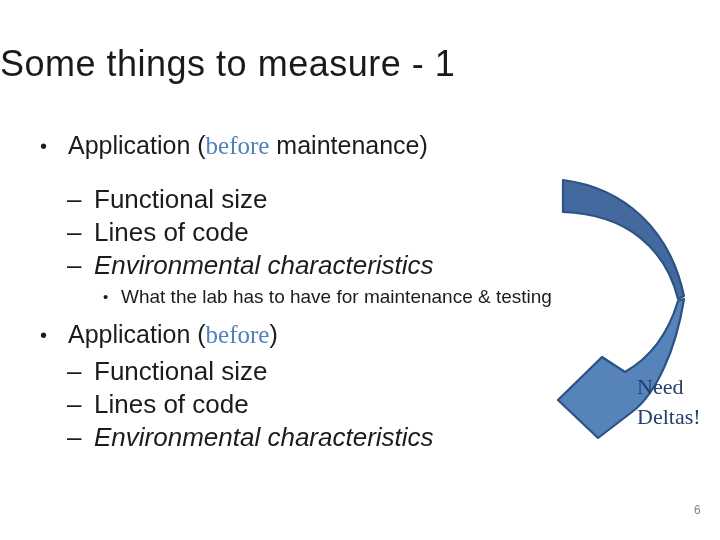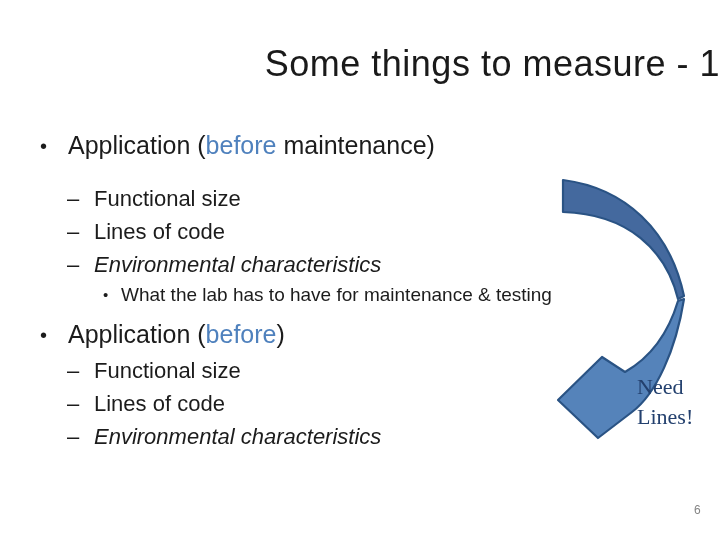--- a/index.html
+++ b/index.html
@@ -9,40 +9,40 @@
     font-family: "Liberation Sans", "DejaVu Sans", sans-serif;
     color: #1c1c1c;
     overflow: hidden;
     position: relative;
   }
   .slide { position: absolute; inset: 0; }
 
   .title {
     position: absolute;
     top: 44px; left: 0; width: 720px;
-    text-align: right;
+    text-align: left;
     font-size: 36px;
     line-height: 40px;
     color: #1a1a1a;
     letter-spacing: 0.5px;
   }
 
   .line { position: absolute; white-space: nowrap; }
   .line .marker { display: inline-block; }
 
   .l1 { left: 40px; font-size: 25px; line-height: 30px; }
   .l1 .marker { width: 28px; font-size: 20px; vertical-align: 1px; }
 
-  .l2 { left: 67px; font-size: 22px; line-height: 26px; }
+  .l2 { left: 67px; font-size: 26px; line-height: 26px; }
   .l2 .marker { width: 27px; }
 
-  .l3 { left: 103px; font-size: 19px; line-height: 23px; }
+  .l3 { left: 103px; font-size: 19px; line-height: 28px; }
   .l3 .marker { width: 18px; font-size: 15px; vertical-align: 1px; }
 
-  .emph { color: #4f81bd; }
+  .emph { color: #4f81bd; font-family: Liberation Serif, serif; }
   .italic { font-style: italic; text-align: center; }
 
   .arrow-wrap { position: absolute; left: 550px; top: 168px; width: 145px; height: 285px; }
   .arrow-wrap svg { display: block; width: 100%; height: 100%; }
   .arrow-wrap path { stroke: #2a5384; stroke-width: 2.2; stroke-linejoin: round; }
 
   .callout {
     position: absolute;
     left: 637px; top: 372px;
     font-family: "Liberation Serif", "DejaVu Serif", serif;
@@ -99,18 +99,18 @@
 
   <div class="arrow-wrap">
     <svg viewBox="0 0 145 285" xmlns="http://www.w3.org/2000/svg">
       <path d="M 13,12 C 75,20 120,62 134,128 L 128,131 C 116,82 78,46 13,44 Z" fill="#44699e"></path>
       <path d="M 128,133 C 119,163 103,188 75,204 L 52,189 L 8,232 L 48,270 L 82,244 C 106,226 126,182 134,131 Z" fill="#5583ba"></path>
     </svg>
   </div>
 
   <div class="callout">
     <div>Need</div>
-    <div>Lines!</div>
+    <div>Deltas!</div>
   </div>
 
   <div class="page-num">6</div>
 
 </div>
 
 </body></html>

